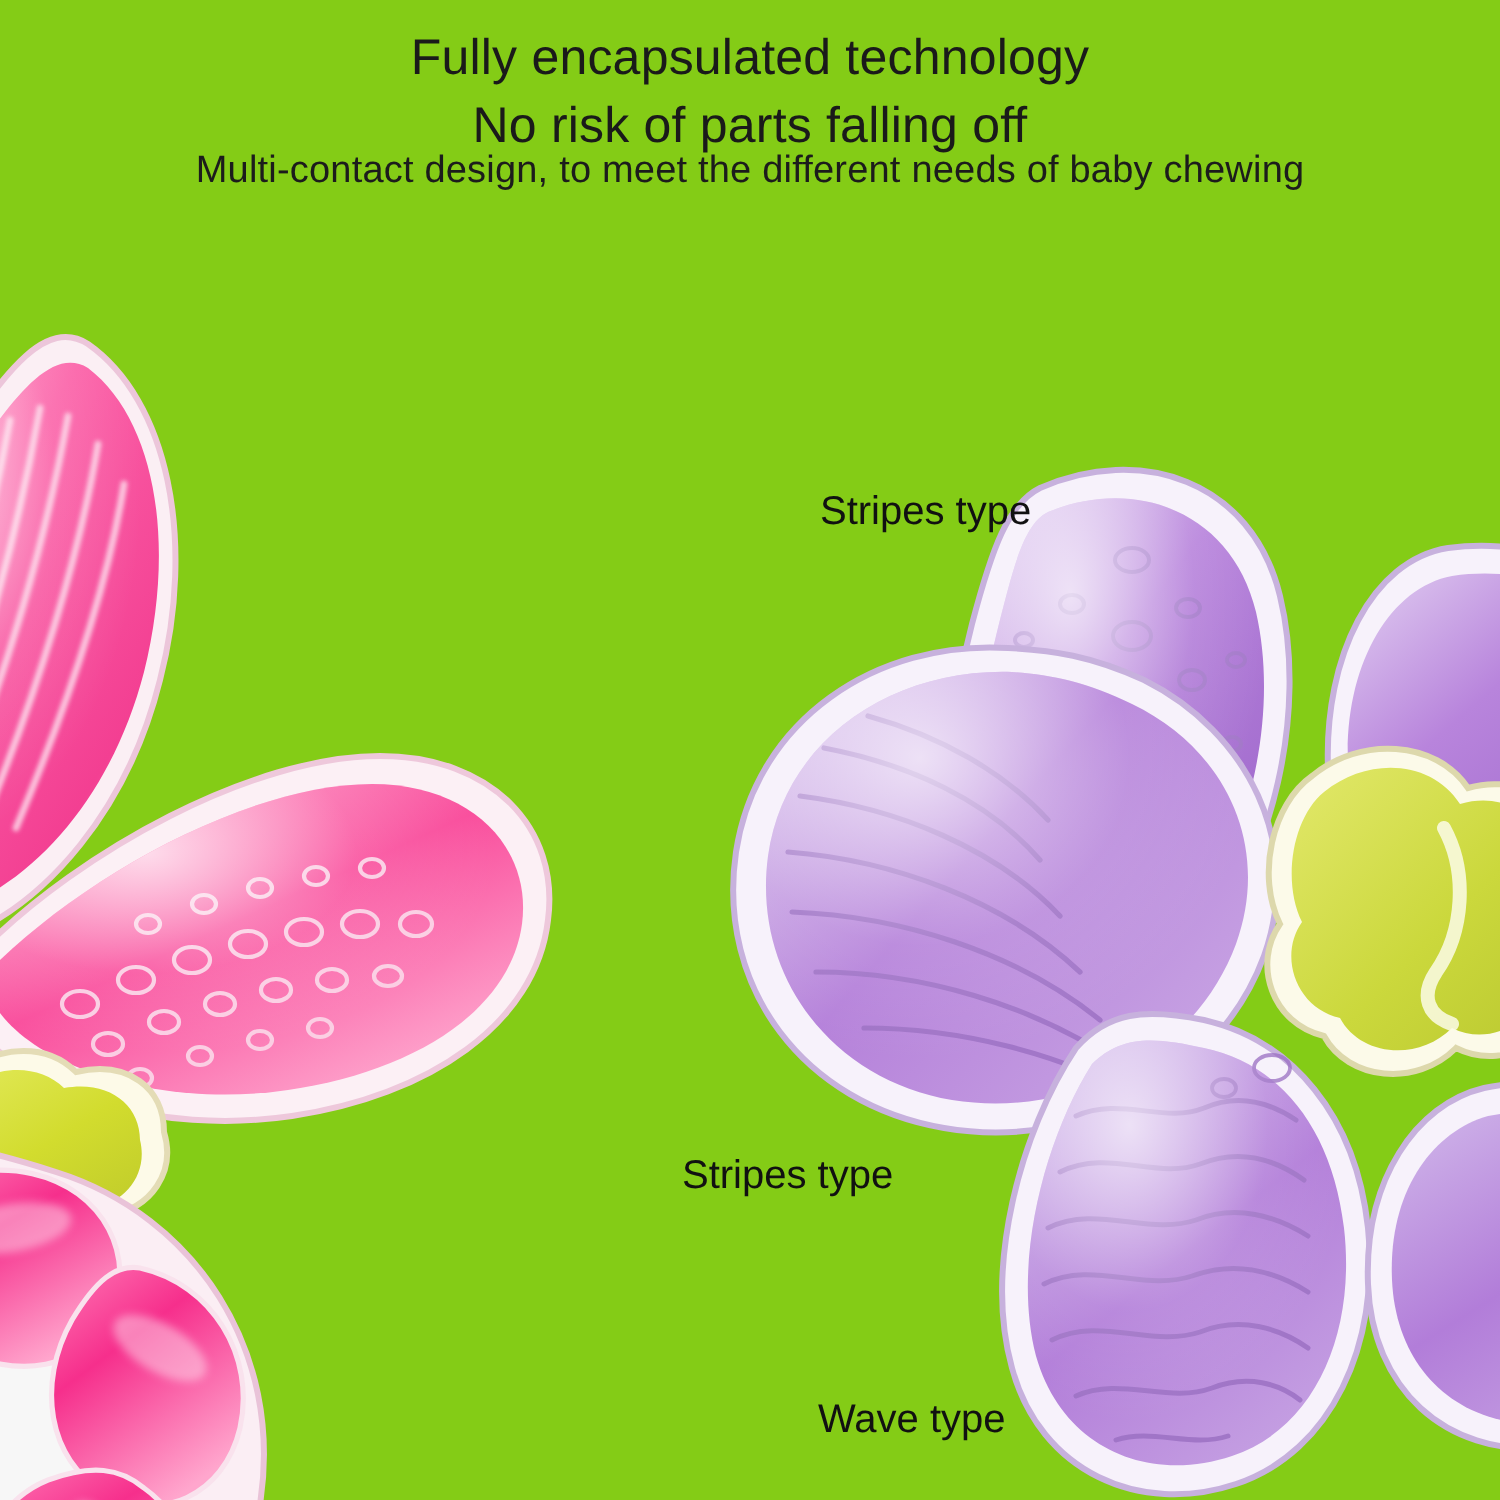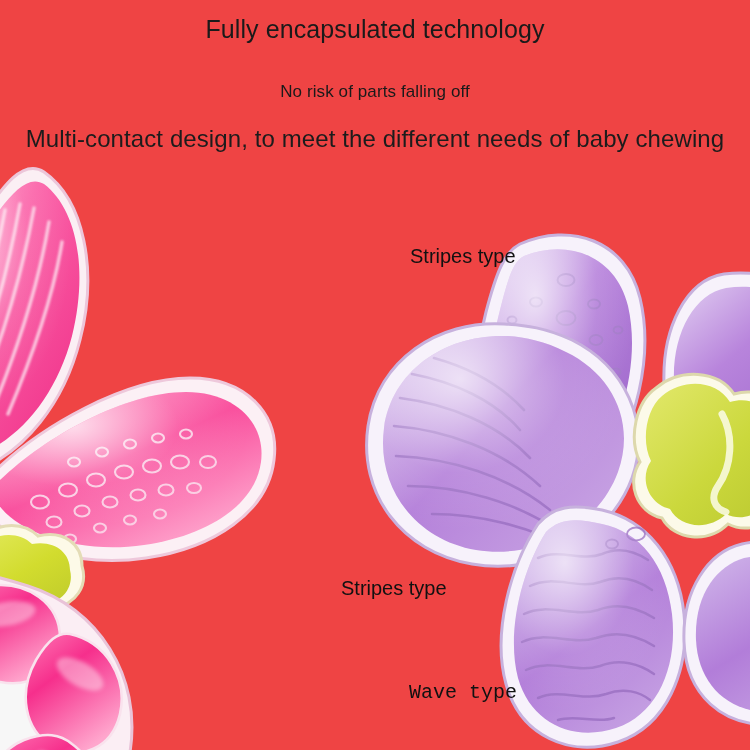--- a/index.html
+++ b/index.html
@@ -22,52 +22,52 @@
     position:absolute; left:0; top:0; width:750px;
     text-align:center;
     z-index:40;
     pointer-events:none;
   }
   .h-line1{
     font-size:25px; color:#1a1a1a; line-height:1;
     margin-top:17px; letter-spacing:.1px;
   }
   .h-line2{
-    font-size:17px; color:#1a1a1a; line-height:1;
-    margin-top:41px; letter-spacing:.1px;
+    font-size:25px; color:#1a1a1a; line-height:1;
+    margin-top:9px; letter-spacing:.1px;
   }
   .h-line3{
-    font-size:24px; color:#1c1c1c; line-height:1;
-    margin-top:27px; letter-spacing:.1px;
+    font-size:19px; color:#1c1c1c; line-height:1;
+    letter-spacing:.1px;
   }
 
   
   .callout{
     position:absolute;
     font-size:20px;
     color:#111;
     white-space:nowrap;
     z-index:45;
     line-height:1;
   }
   #lbl-dotted { left:410px; top:246px; }
   #lbl-stripes{ left:341px; top:530px;margin-top:48px; }
-  #lbl-wave   { left:409px; top:683px;font-family:Liberation Mono, monospace; }
+  #lbl-wave   { left:409px; top:700px; }
 
   
   .product{ position:absolute; z-index:10; }
   #pink-teether  { left:-126px; top:130px;  width:420px; height:620px; }
   #purple-teether{ left:374px;  top:214px;  width:450px; height:540px; }
 
   .product svg{ display:block; width:100%; height:100%; overflow:visible; }
 </style>
 </head>
 <body style="background: rgb(247, 247, 247);">
 
-<div id="stage" style="background: #ef4444;">
+<div id="stage" style="background: #84cc16;">
 
   <div class="product" id="pink-teether">
     <svg viewBox="0 0 420 620" xmlns="http://www.w3.org/2000/svg">
       <defs>
         <linearGradient id="pk-a" x1="0" y1="0" x2="1" y2="1">
           <stop offset="0%" stop-color="#ffa8cd"></stop>
           <stop offset="38%" stop-color="#fb62a8"></stop>
           <stop offset="78%" stop-color="#f33f92"></stop>
           <stop offset="100%" stop-color="#ff93c2"></stop>
         </linearGradient>

